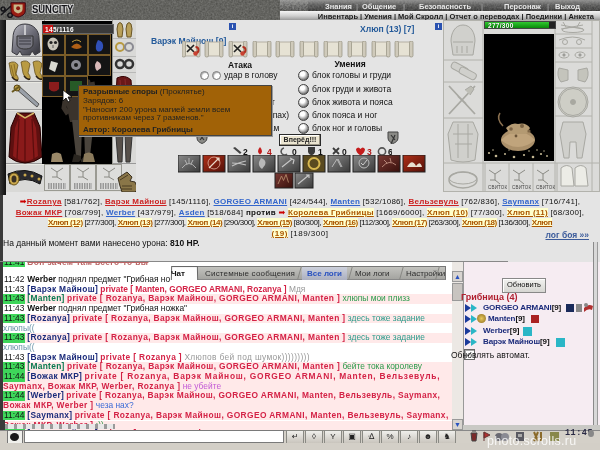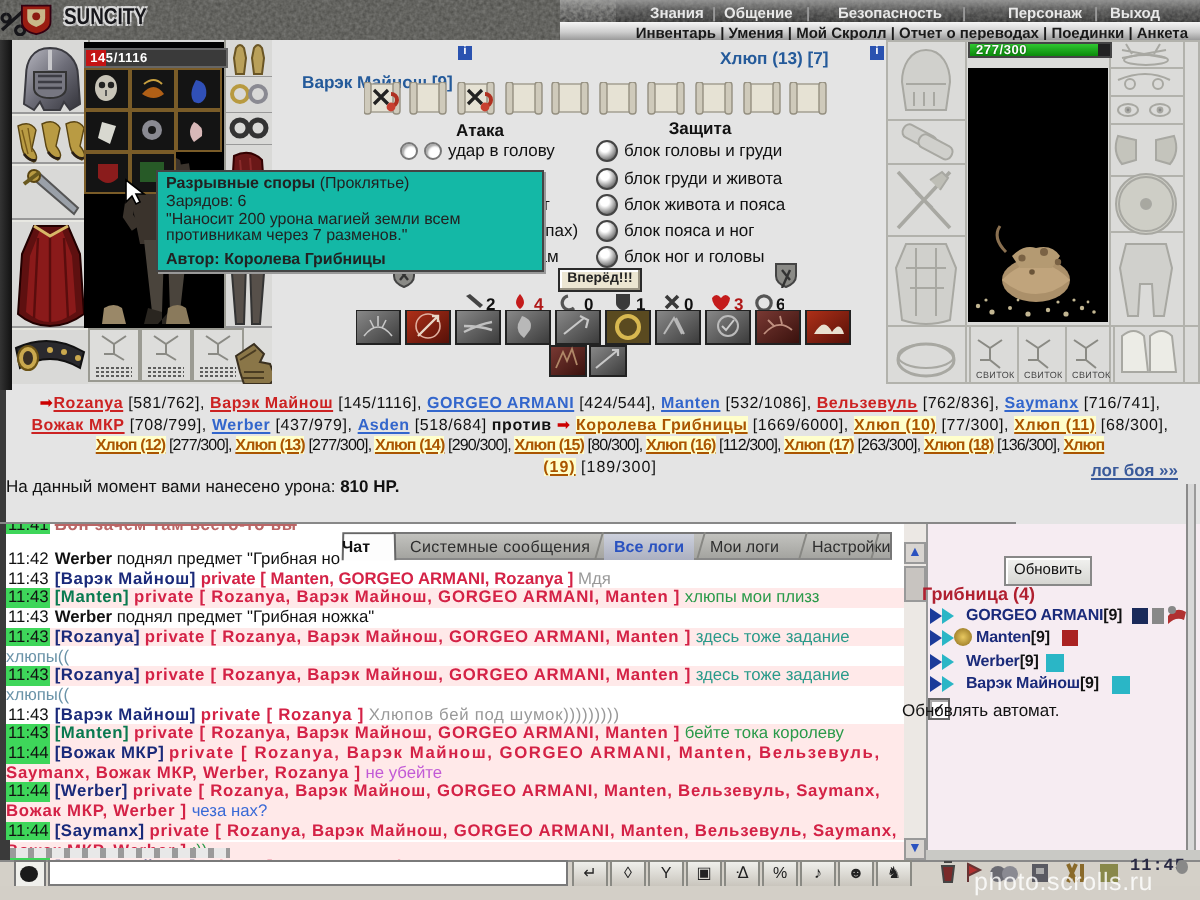--- a/index.html
+++ b/index.html
@@ -222,21 +222,21 @@
  <use href="#scr" x="71" y="0"></use>
  <use href="#scr" x="94" y="0"></use>
  <use href="#scr" x="118" y="0"></use>
  <use href="#scr" x="142" y="0"></use>
  <use href="#scr" x="166" y="0"></use>
  <use href="#scr" x="190" y="0"></use>
  <use href="#scr" x="213" y="0"></use>
 </svg>
 
 <div class="ab b" style="left:200px;top:60px;width:80px;text-align:center;font-size:8.5px;color:#111">Атака</div>
-<div class="ab b" style="left:310px;top:59px;width:80px;text-align:center;font-size:8.5px;color:#111">Защита</div>
+<div class="ab b" style="left:310px;top:59px;width:80px;text-align:center;font-size:8.5px;color:#111">Умения</div>
 
 <style>
 .rad{position:absolute;width:7px;height:7px;border-radius:50%;background:#fff;border:1px solid #777;box-shadow:inset 1px 1px 1px #aaa}
 .rad3{position:absolute;width:9px;height:9px;border-radius:50%;background:radial-gradient(circle at 38% 32%,#ffffff 26%,#d8d8d8 40%,#7a7a7a 72%,#4a4a4a 100%);border:1px solid #444}
 .albl{position:absolute;font-size:8.5px;color:#111}
 </style>
 <div class="rad" style="left:200px;top:71px"></div>
     <div class="rad" style="left:212px;top:71px"></div>
     <div class="albl" style="left:224px;top:70px">удар в голову</div>
 <div class="rad" style="left:200px;top:84.5px"></div>
@@ -332,21 +332,21 @@
         <path d="M229 12 q5 -9 9 -1 q4 -6 6 1" fill="#e8e0d0" stroke="none"></path>
  </g>
  <g stroke="#222">
   <rect x="97" y="18" width="18" height="15" fill="url(#icd)"></rect>
         <path d="M100 29 l3.5 -8 2 4.5 2.5 -6 2.5 8" stroke="#b08868" fill="none" stroke-width="0.9"></path>
   <rect x="117" y="18" width="18" height="15" fill="url(#ic)"></rect>
         <path d="M120 29 L131 20 M128 20 h3 v3" stroke="#c8c8c8" fill="none" stroke-width="1.1"></path>
  </g>
 </svg>
 
-<div class="ab" style="left:78px;top:85px;width:188px;height:47px;background:#14b8a6;border:1px solid #444;box-shadow:1px 1px 0 #999;z-index:30;font-size:8px;color:#222;padding:2px 0 0 4px;line-height:8.8px;overflow:hidden">
+<div class="ab" style="left:78px;top:85px;width:188px;height:47px;background:#a16207;border:1px solid #444;box-shadow:1px 1px 0 #999;z-index:30;font-size:8px;color:#222;padding:2px 0 0 4px;line-height:8.8px;overflow:hidden">
 <span class="b">Разрывные споры</span> (Проклятье)<br>
 Зарядов: 6<br>
 "Наносит 200 урона магией земли всем<br>
 противникам через 7 разменов."<br>
 <span style="display:block;height:3px"></span>
 <span class="b">Автор: Королева Грибницы</span>
 </div>
 
 <svg class="ab" style="left:62px;top:89px;z-index:40" width="12" height="14" viewBox="0 0 12 14">
       <path d="M1 1 l0 11 3 -3 2 4 2 -1 -2 -4 4 0 z" fill="#fff" stroke="#000" stroke-width="0.8"></path>

